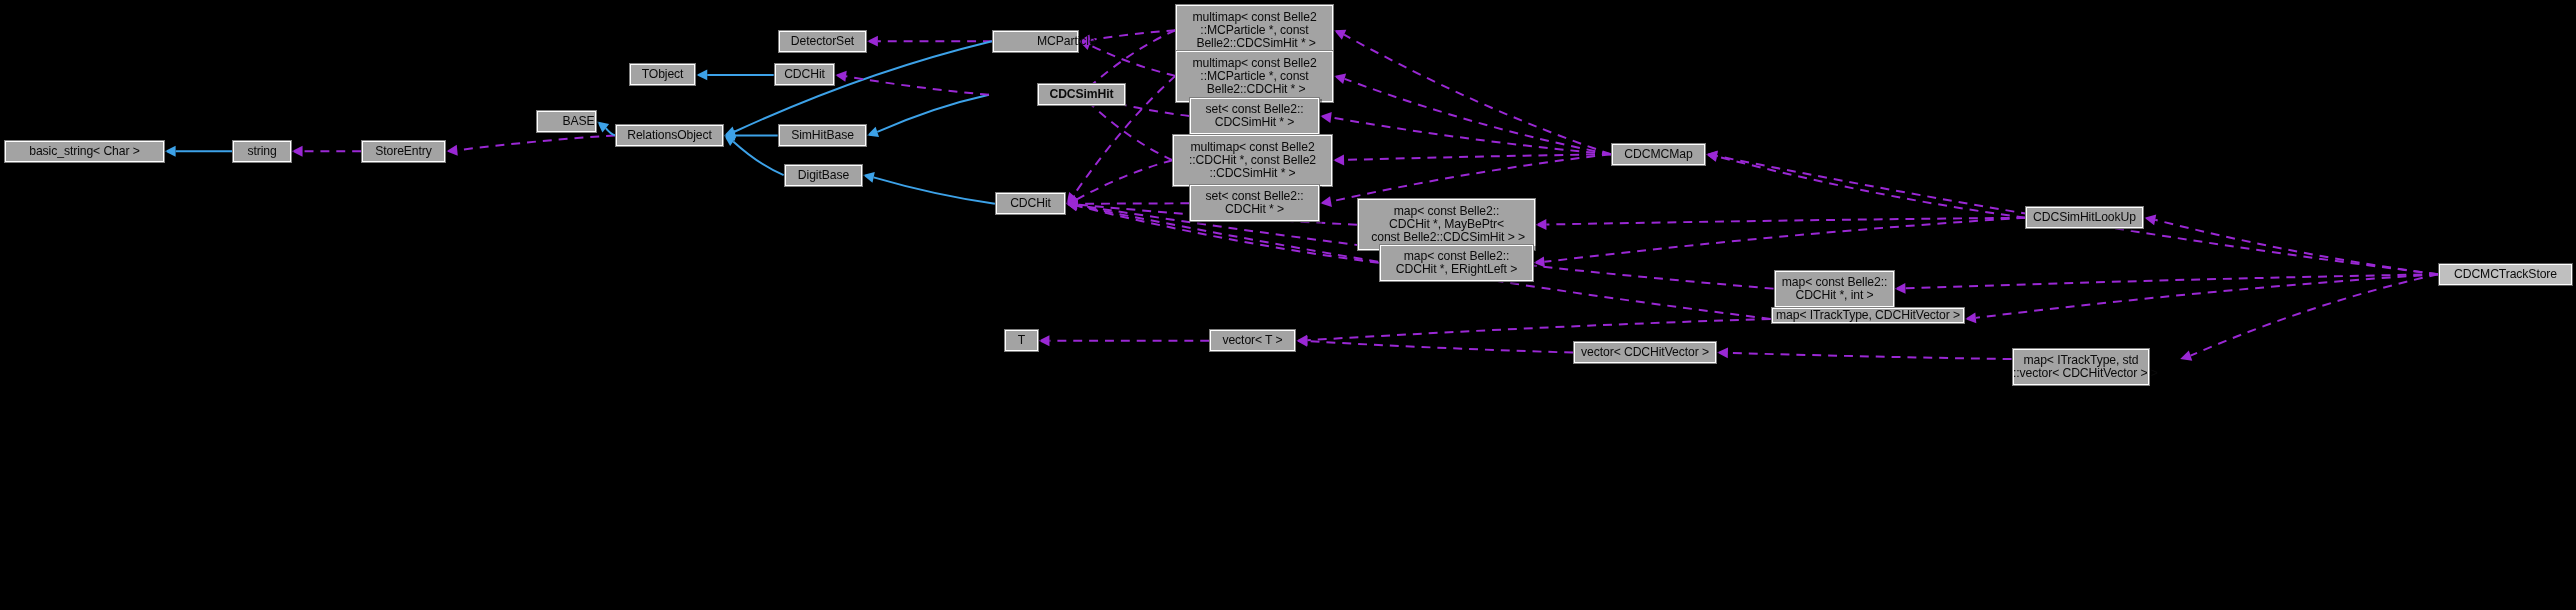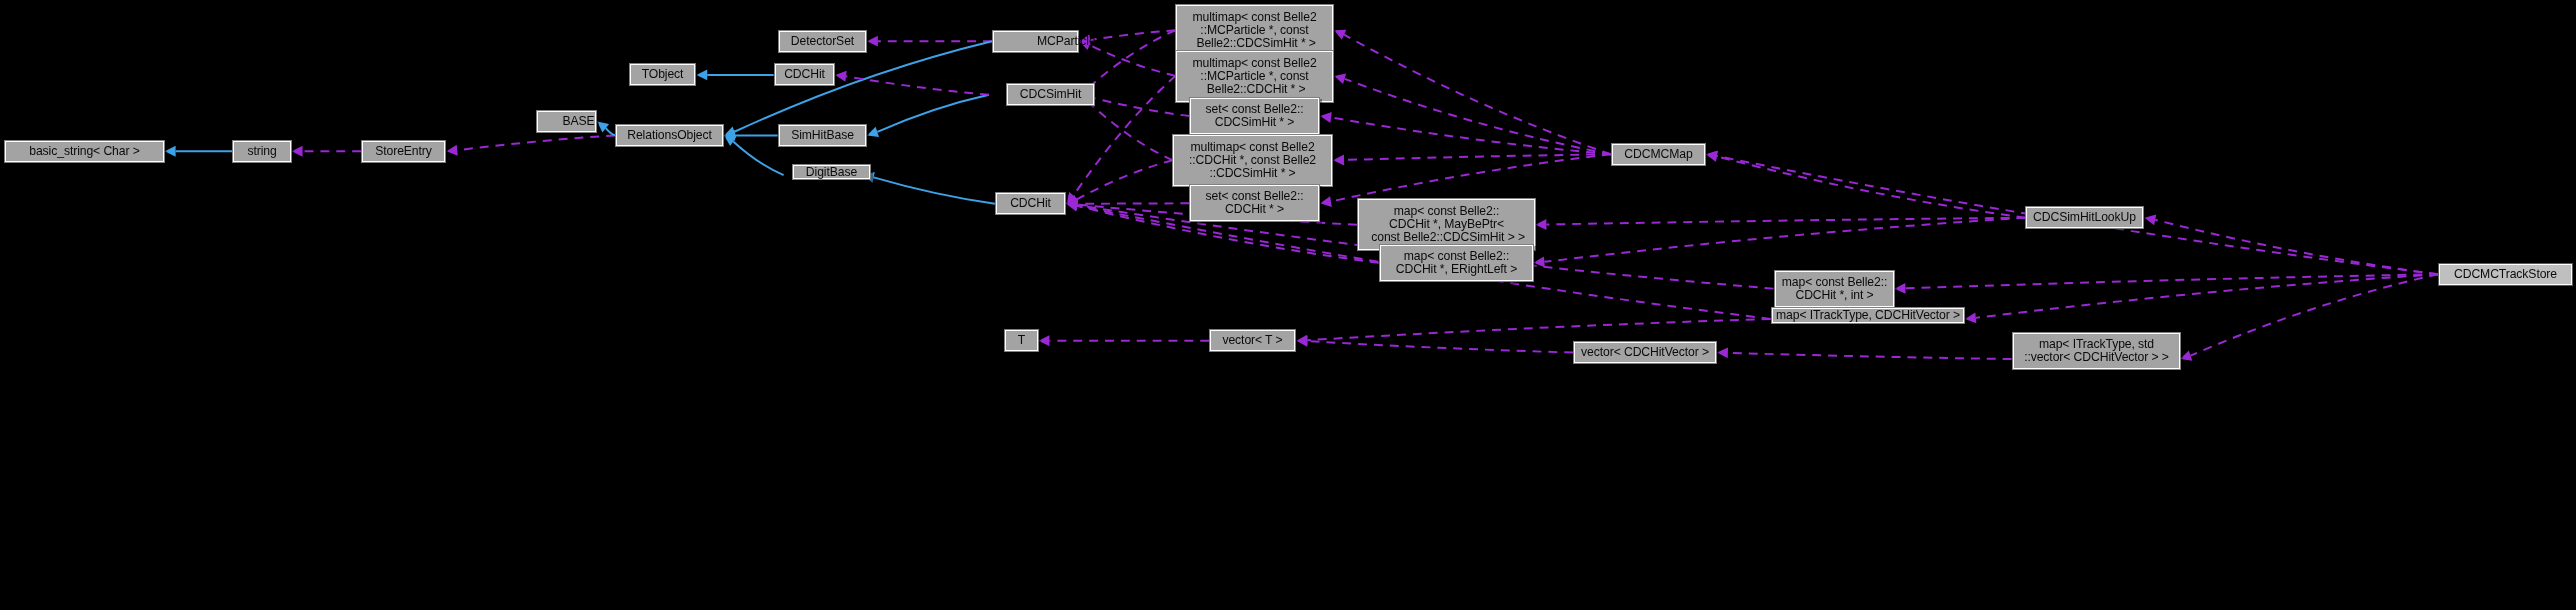--- a/index.html
+++ b/index.html
@@ -141,23 +141,23 @@
   <div id="node-layer">
       <div class="node" style="left: 4px; top: 140px; width: 161px; height: 23px;"><span class="lbl">basic_string&lt; Char &gt;</span></div>
       <div class="node" style="left: 232px; top: 140px; width: 60px; height: 23px;"><span class="lbl">string</span></div>
       <div class="node" style="left: 361px; top: 140px; width: 85px; height: 23px;"><span class="lbl">StoreEntry</span></div>
       <div class="node" style="left: 536px; top: 110px; width: 61px; height: 23px; padding-left: 24px;"><span class="lbl">BASE</span></div>
       <div class="node" style="left: 629px; top: 63px; width: 67px; height: 23px; text-align: center;"><span class="lbl">TObject</span></div>
       <div class="node" style="left: 774px; top: 63px; width: 61px; height: 23px;"><span class="lbl">CDCHit</span></div>
       <div class="node" style="left: 778px; top: 30px; width: 89px; height: 23px;"><span class="lbl">DetectorSet</span></div>
       <div class="node" style="left: 615px; top: 124px; width: 109px; height: 23px;"><span class="lbl">RelationsObject</span></div>
       <div class="node" style="left: 778px; top: 124px; width: 89px; height: 23px;"><span class="lbl">SimHitBase</span></div>
-      <div class="node" style="left: 784px; top: 164px; width: 79px; height: 16px; margin-left: 8px;"><span class="lbl">DigitBase</span></div>
+      <div class="node" style="left: 784px; top: 164px; width: 79px; height: 23px;"><span class="lbl">DigitBase</span></div>
       <div class="node" style="left: 992px; top: 30px; width: 87px; height: 23px; padding-left: 44px;"><span class="lbl">MCParticle</span></div>
-      <div class="node" style="left: 1006px; top: 83px; width: 89px; height: 23px;"><span class="lbl">CDCSimHit</span></div>
+      <div class="node" style="left: 1037px; top: 83px; width: 89px; height: 23px; font-weight: bold;"><span class="lbl">CDCSimHit</span></div>
       <div class="node" style="left: 995px; top: 192px; width: 71px; height: 23px;"><span class="lbl">CDCHit</span></div>
       <div class="node" style="left: 1175px; top: 4px; width: 159px; height: 53px;"><span class="lbl">multimap&lt; const Belle2
 ::MCParticle *, const
  Belle2::CDCSimHit * &gt;</span></div>
       <div class="node" style="left: 1175px; top: 50px; width: 159px; height: 53px;"><span class="lbl">multimap&lt; const Belle2
 ::MCParticle *, const
  Belle2::CDCHit * &gt;</span></div>
       <div class="node" style="left: 1189px; top: 97px; width: 131px; height: 38px;"><span class="lbl">set&lt; const Belle2::
 CDCSimHit * &gt;</span></div>
       <div class="node" style="left: 1172px; top: 134px; width: 161px; height: 53px;"><span class="lbl">multimap&lt; const Belle2
@@ -169,20 +169,20 @@
 CDCHit *, MayBePtr&lt;
  const Belle2::CDCSimHit &gt; &gt;</span></div>
       <div class="node" style="left: 1379px; top: 244px; width: 155px; height: 38px;"><span class="lbl">map&lt; const Belle2::
 CDCHit *, ERightLeft &gt;</span></div>
       <div class="node" style="left: 1774px; top: 270px; width: 121px; height: 38px;"><span class="lbl">map&lt; const Belle2::
 CDCHit *, int &gt;</span></div>
       <div class="node" style="left: 1771px; top: 307px; width: 194px; height: 17px;"><span class="lbl">map&lt; ITrackType, CDCHitVector &gt;</span></div>
       <div class="node" style="left: 1004px; top: 329px; width: 35px; height: 23px;"><span class="lbl">T</span></div>
       <div class="node" style="left: 1209px; top: 329px; width: 87px; height: 23px;"><span class="lbl">vector&lt; T &gt;</span></div>
       <div class="node" style="left: 1573px; top: 341px; width: 144px; height: 23px;"><span class="lbl">vector&lt; CDCHitVector &gt;</span></div>
-      <div class="node" style="left: 2012px; top: 332px; width: 169px; height: 38px;"><span class="lbl">map&lt; ITrackType, std
+      <div class="node" style="left: 2012px; top: 348px; width: 138px; height: 38px;"><span class="lbl">map&lt; ITrackType, std
 ::vector&lt; CDCHitVector &gt; &gt;</span></div>
       <div class="node" style="left: 1611px; top: 143px; width: 95px; height: 23px;"><span class="lbl">CDCMCMap</span></div>
       <div class="node" style="left: 2025px; top: 206px; width: 119px; height: 23px;"><span class="lbl">CDCSimHitLookUp</span></div>
       <div class="node current" style="left: 2438px; top: 263px; width: 135px; height: 23px;"><span class="lbl">CDCMCTrackStore</span></div>
     </div>
 </div>
 
 
 </body></html>

